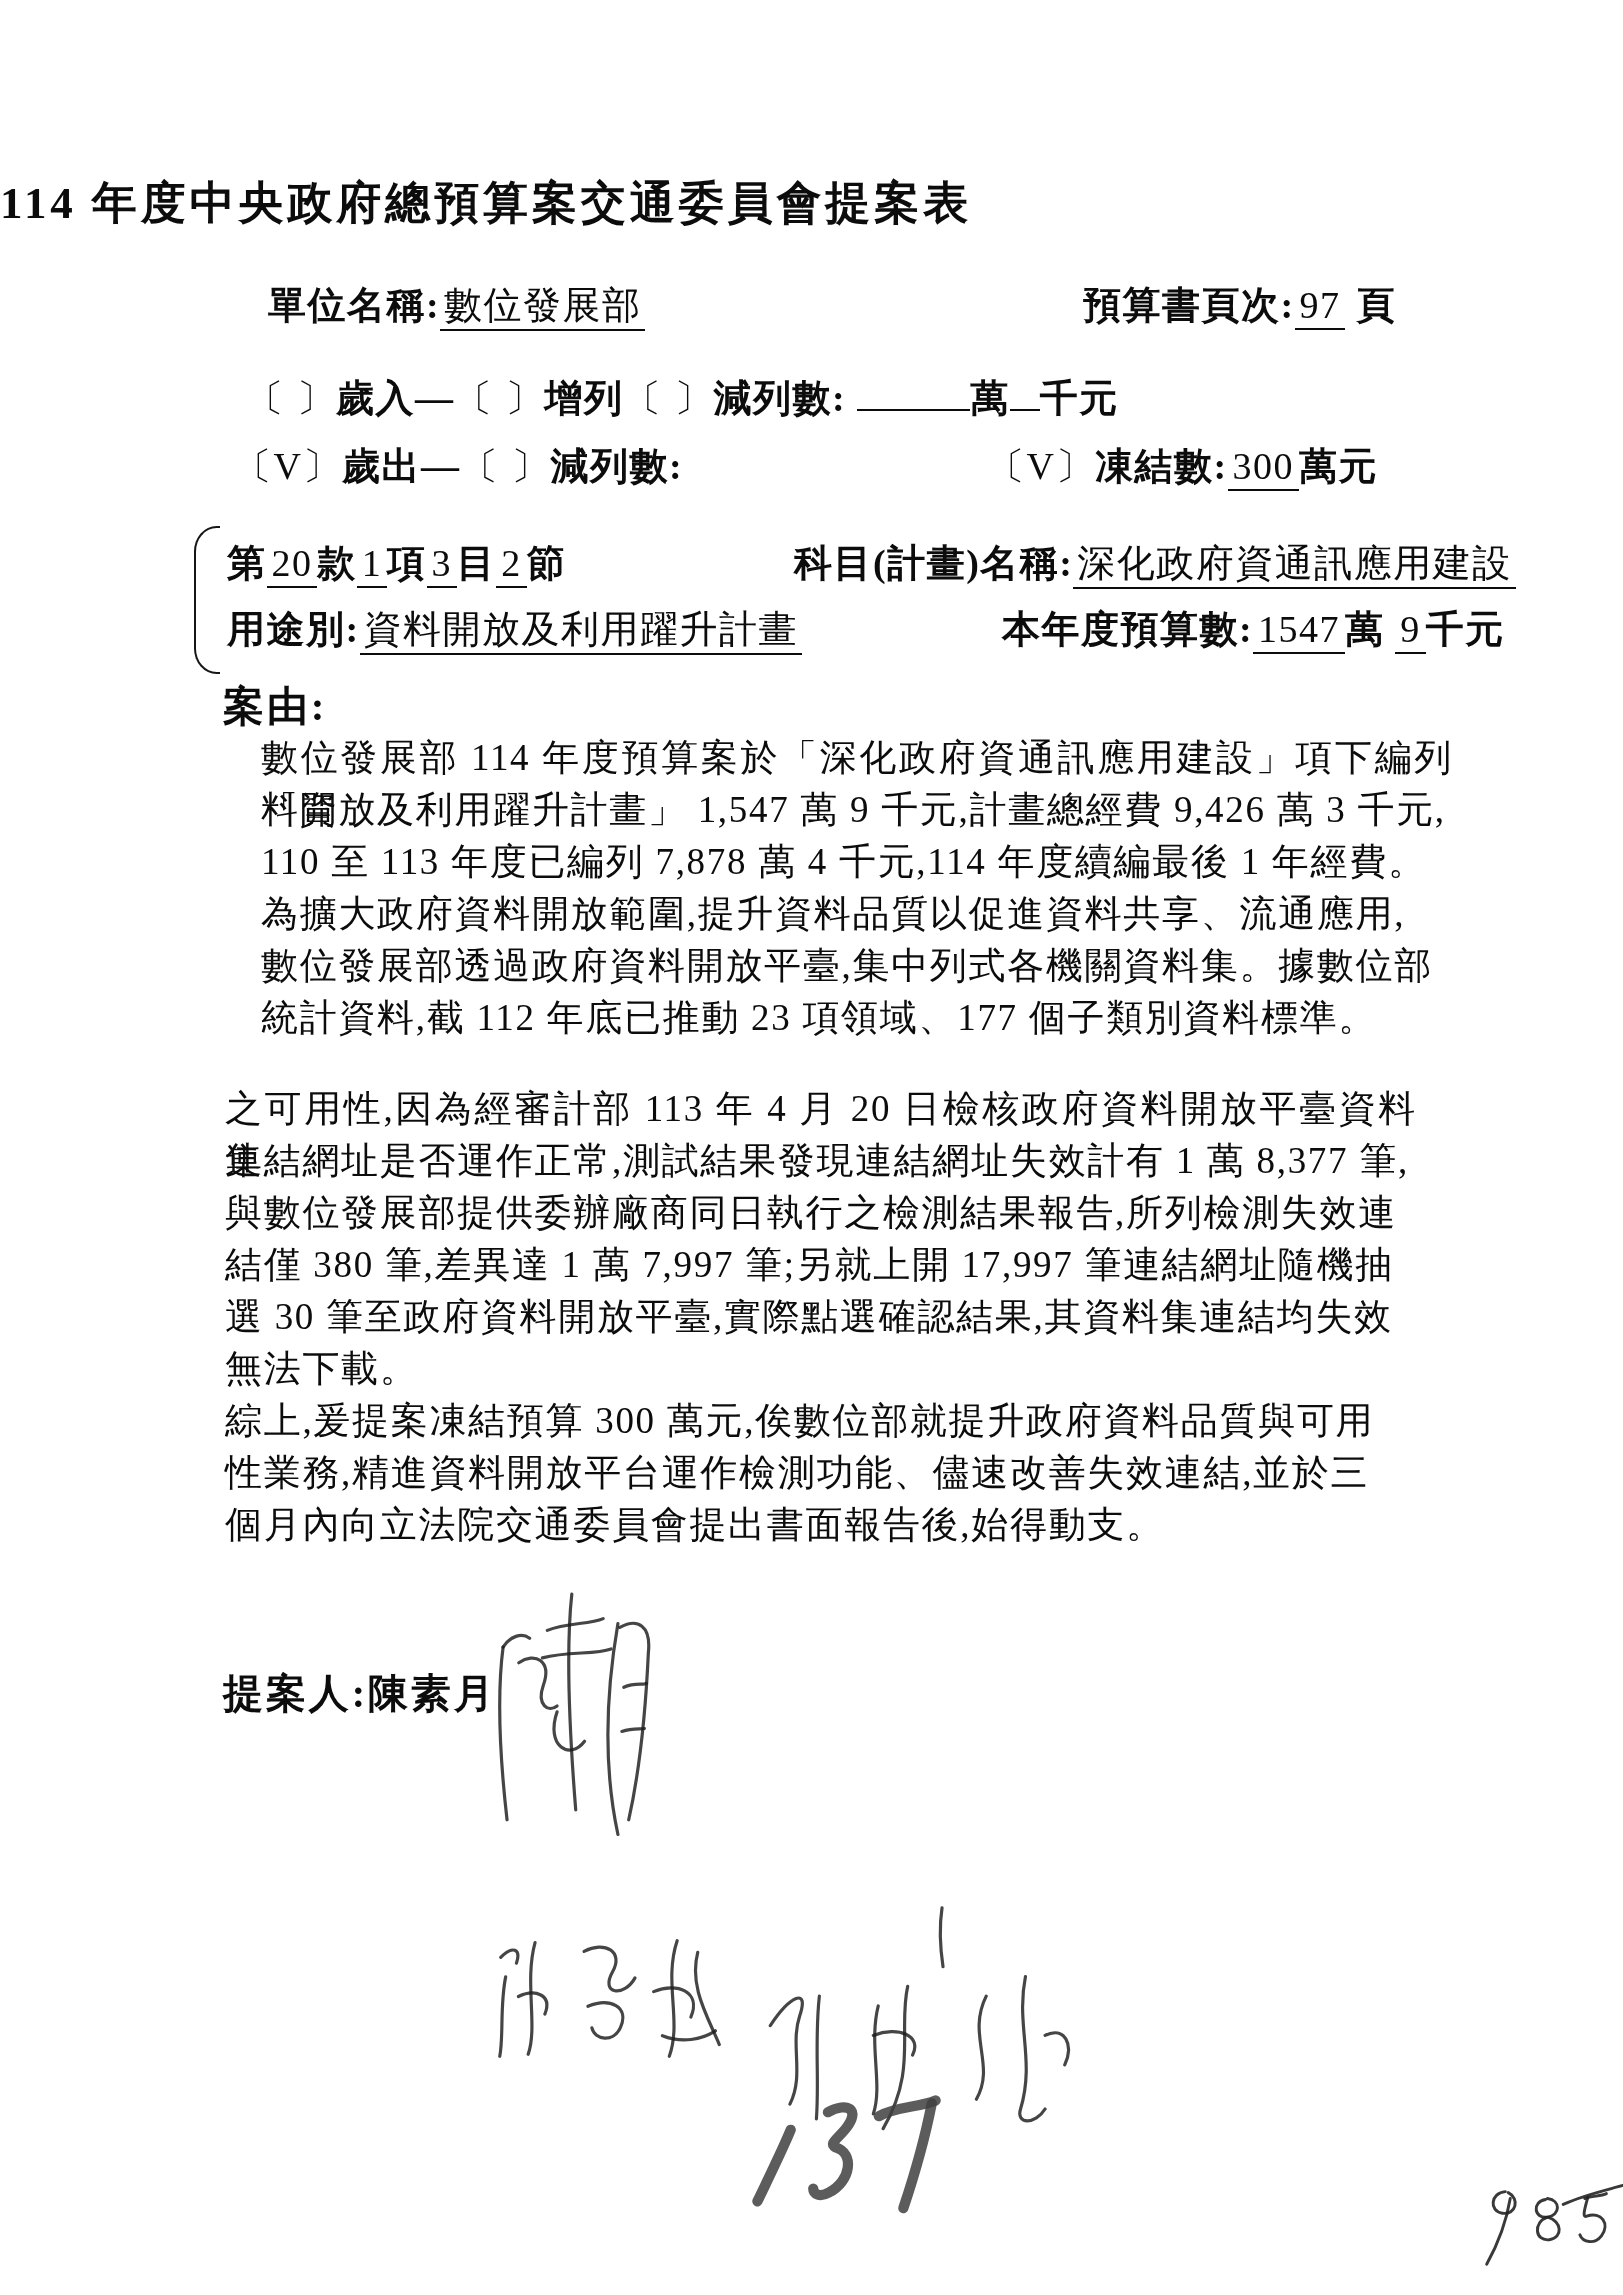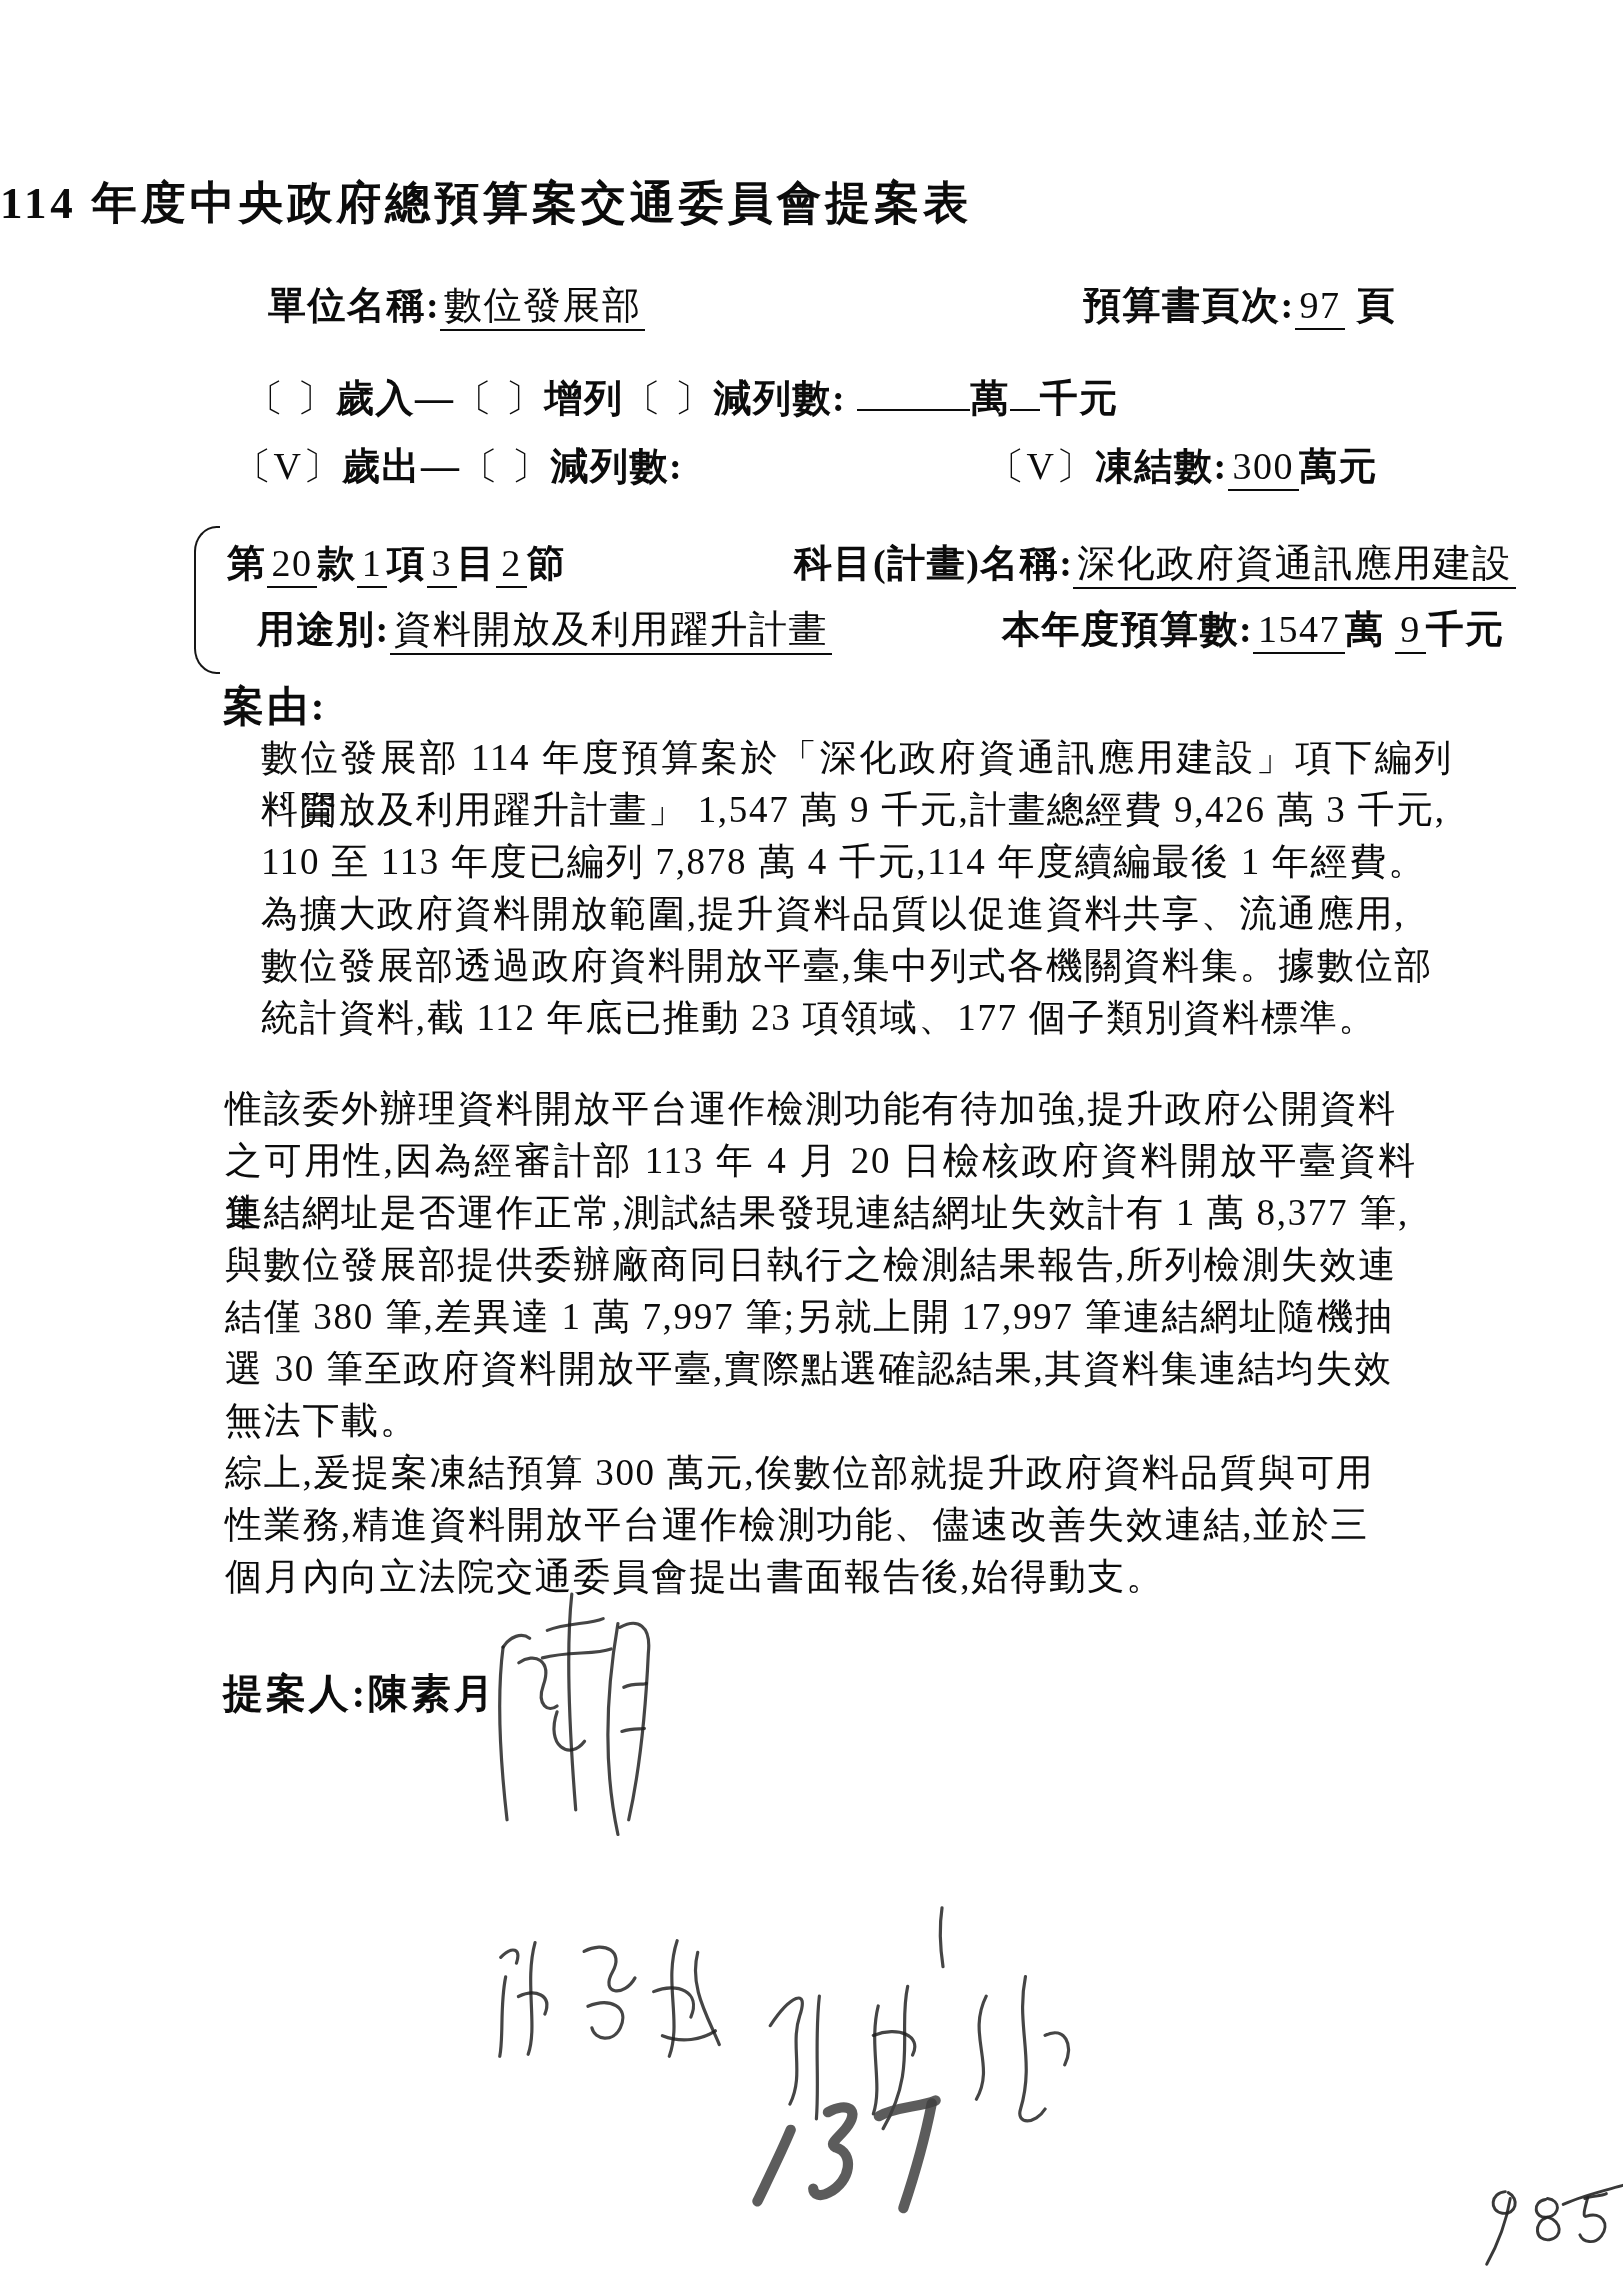--- a/index.html
+++ b/index.html
@@ -60,40 +60,39 @@
 
   <div class="bracket"></div>
 
   <div class="row" style="top:538px; left:227px;">
     <span class="lbl">第</span><span class="num">20</span><span class="lbl">款</span><span class="num">1</span><span class="lbl">項</span><span class="num">3</span><span class="lbl">目</span><span class="num">2</span><span class="lbl">節</span>
   </div>
   <div class="row" style="top:538px; left:794px;">
     <span class="lbl">科目(計畫)名稱:</span><span class="uv">深化政府資通訊應用建設</span>
   </div>
 
-  <div class="row" style="top:604px; left:227px;margin-left:30px;">
+  <div class="row" style="top:604px; left:227px;">
     <span class="lbl">用途別:</span><span class="uv">資料開放及利用躍升計畫</span>
   </div>
   <div class="row" style="top:604px; left:1002px;">
     <span class="lbl">本年度預算數:</span><span class="num">1547</span><span class="lbl">萬</span> <span class="num">9</span><span class="lbl">千元</span>
   </div>
 
   <div id="case-label">案由:</div>
 
   <div class="para" style="top:732px;margin-left:36px;">
     <div>數位發展部 114 年度預算案於「深化政府資通訊應用建設」項下編列「資</div>
     <div>料開放及利用躍升計畫」 1,547 萬 9 千元,計畫總經費 9,426 萬 3 千元,</div>
     <div>110 至 113 年度已編列 7,878 萬 4 千元,114 年度續編最後 1 年經費。</div>
     <div>為擴大政府資料開放範圍,提升資料品質以促進資料共享、流通應用,</div>
     <div>數位發展部透過政府資料開放平臺,集中列式各機關資料集。據數位部</div>
     <div>統計資料,截 112 年底已推動 23 項領域、177 個子類別資料標準。</div>
   </div>
 
   <div class="para" style="top:1083px;">
-    <div>惟該委外辦理資料開放平台運作檢測功能有待加強,提升政府公開資料</div>
     <div>之可用性,因為經審計部 113 年 4 月 20 日檢核政府資料開放平臺資料集</div>
     <div>連結網址是否運作正常,測試結果發現連結網址失效計有 1 萬 8,377 筆,</div>
     <div>與數位發展部提供委辦廠商同日執行之檢測結果報告,所列檢測失效連</div>
     <div>結僅 380 筆,差異達 1 萬 7,997 筆;另就上開 17,997 筆連結網址隨機抽</div>
     <div>選 30 筆至政府資料開放平臺,實際點選確認結果,其資料集連結均失效</div>
     <div>無法下載。</div>
     <div>綜上,爰提案凍結預算 300 萬元,俟數位部就提升政府資料品質與可用</div>
     <div>性業務,精進資料開放平台運作檢測功能、儘速改善失效連結,並於三</div>
     <div>個月內向立法院交通委員會提出書面報告後,始得動支。</div>
   </div>

